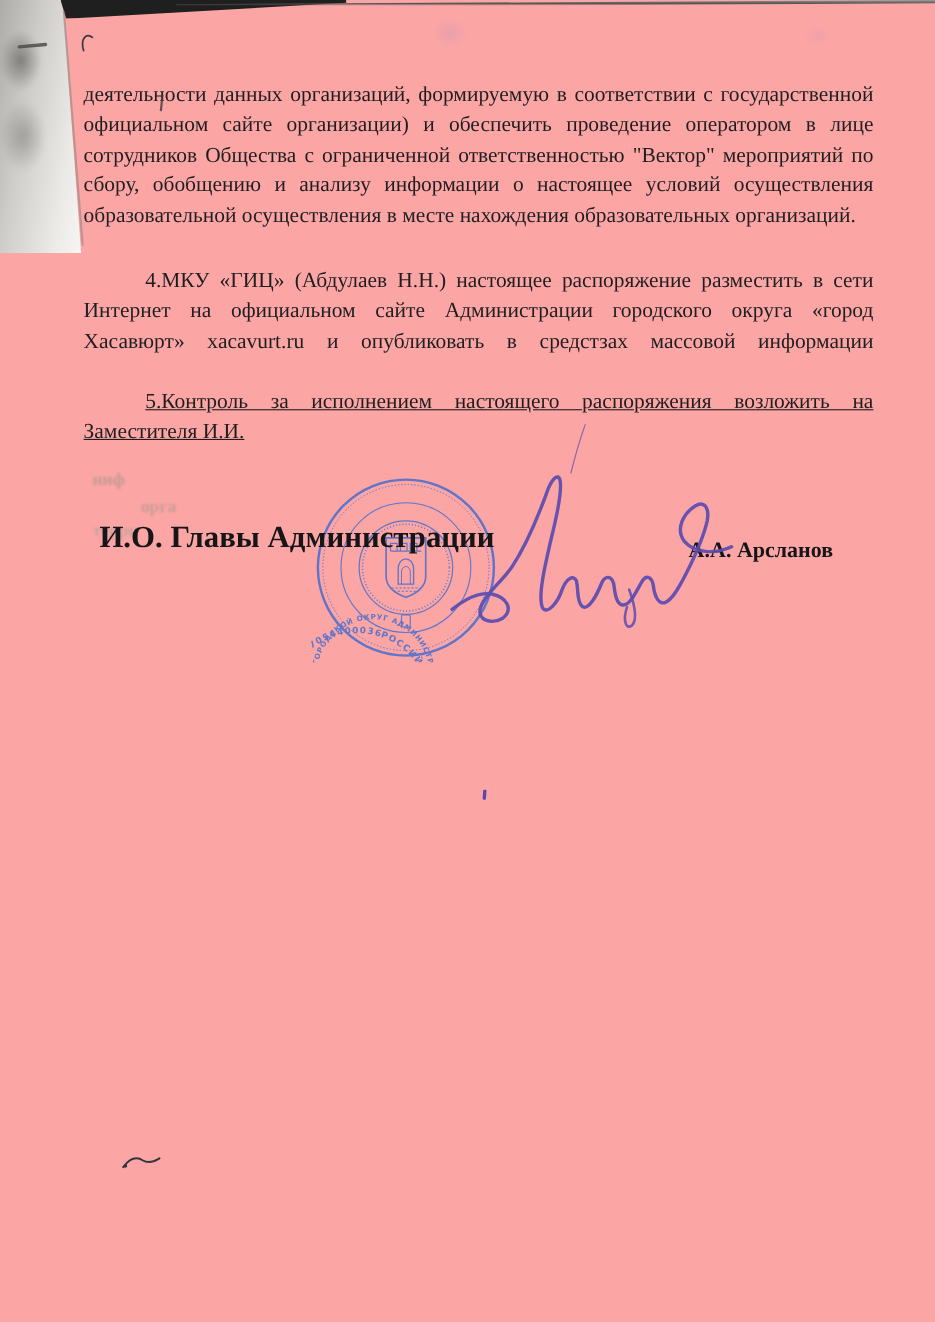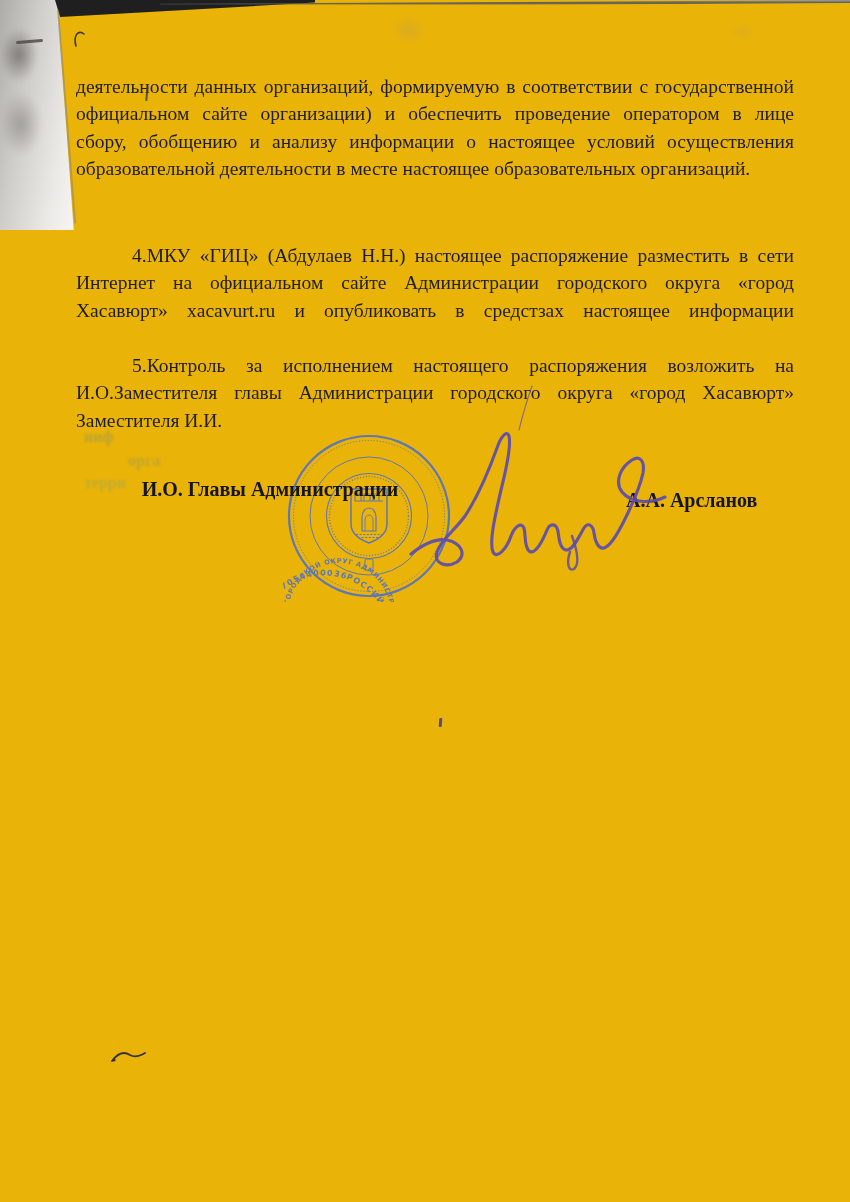--- a/index.html
+++ b/index.html
@@ -1,29 +1,29 @@
 <!DOCTYPE html>
 <html><head>
 <meta charset="utf-8">
 <style>
   html,body{margin:0;padding:0;background:#e9e9e9;}
   .page{
     position:relative; width:850px; height:1202px; margin:0 auto;
-    background:#eab308; overflow:hidden;
+    background:#fca5a5; overflow:hidden;
     font-family:"Liberation Serif", serif; color:#1e1e20;
   }
   
   .para{ position:absolute; left:76px; width:718px; font-size:19.5px; }
   .line{ line-height:27.4px; text-align:justify; text-align-last:justify; }
   .line.last{ text-align-last:left; }
   .line.indent{ text-indent:56px; }
   
   .sig-title{
     position:absolute; left:86px; top:476px; width:368px;
-    text-align:center; font-weight:bold; font-size:20px; line-height:26.5px;
+    text-align:center; font-weight:bold; font-size:28px; line-height:26.5px;
     color:#161618; z-index:4;
   }
   .signer-name{
     position:absolute; left:626px; top:489px;
     font-weight:bold; font-size:20px; color:#161618; z-index:4;
   }
   
   .stamp{ position:absolute; left:283px; top:430px; width:172px; height:172px; z-index:2; --stamp-color:#4b6fce; }
   .stamp svg{ display:block; }
   .s-ring{ fill:none; stroke:var(--stamp-color); }
@@ -74,33 +74,33 @@
   .bottom-squiggle{ position:absolute; left:110px; top:1048px; z-index:3; }
 </style>
 </head>
 <body>
 
 <div class="page">
 
   <div class="para" style="top:73px;">
     <div class="line">деятельности данных организаций, формируемую в соответствии с государственной</div>
     <div class="line">официальном сайте организации) и обеспечить проведение оператором в лице</div>
+    <div class="line">сотрудников Общества с ограниченной ответственностью "Вектор" мероприятий по</div>
     <div class="line">сбору, обобщению и анализу информации о настоящее условий осуществления</div>
-    <div class="line last">образовательной деятельности в месте настоящее образовательных организаций.</div>
+    <div class="line last">образовательной осуществления в месте нахождения образовательных организаций.</div>
   </div>
 
   <div class="para" style="top:242px;">
     <div class="line indent">4.МКУ «ГИЦ» (Абдулаев Н.Н.) настоящее распоряжение разместить в сети</div>
     <div class="line">Интернет на официальном сайте Администрации городского округа «город</div>
-    <div class="line">Хасавюрт» xacavurt.ru и опубликовать в средстзах настоящее информации</div>
+    <div class="line">Хасавюрт» xacavurt.ru и опубликовать в средстзах массовой информации</div>
   </div>
 
-  <div class="para" style="top:352px;">
+  <div class="para" style="top:352px;text-decoration:underline;">
     <div class="line indent">5.Контроль за исполнением настоящего распоряжения возложить на</div>
-    <div class="line">И.О.Заместителя главы Администрации городского округа «город Хасавюрт»</div>
     <div class="line last">Заместителя И.И.</div>
   </div>
 
   <div class="ghost g1">ниф</div>
   <div class="ghost g2">орга</div>
   <div class="ghost g3">терри</div>
 
   <div class="stamp" style="--stamp-color: #4b6fce;">
     <svg width="172" height="172" viewBox="-86 -86 172 172">
       <g opacity="0.88">

